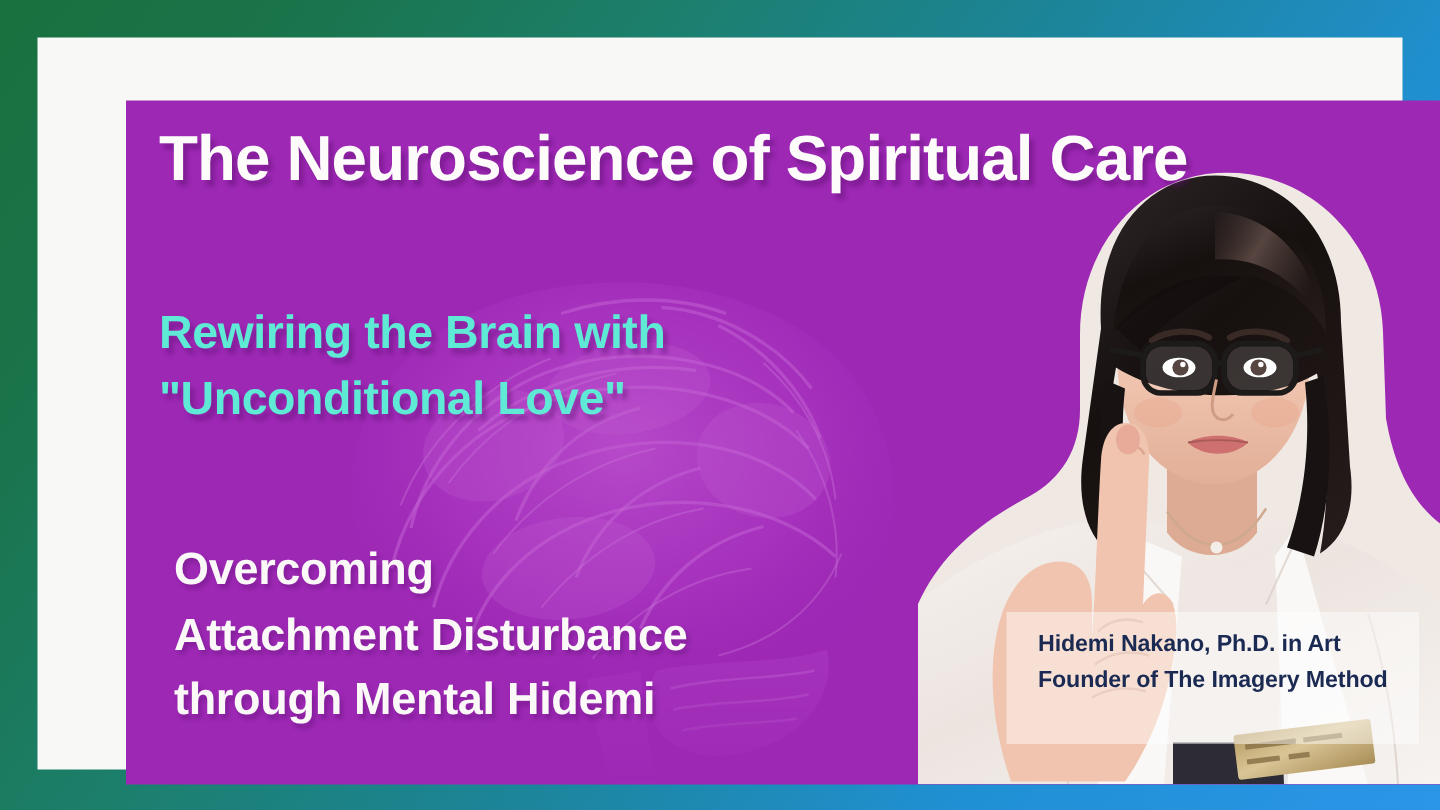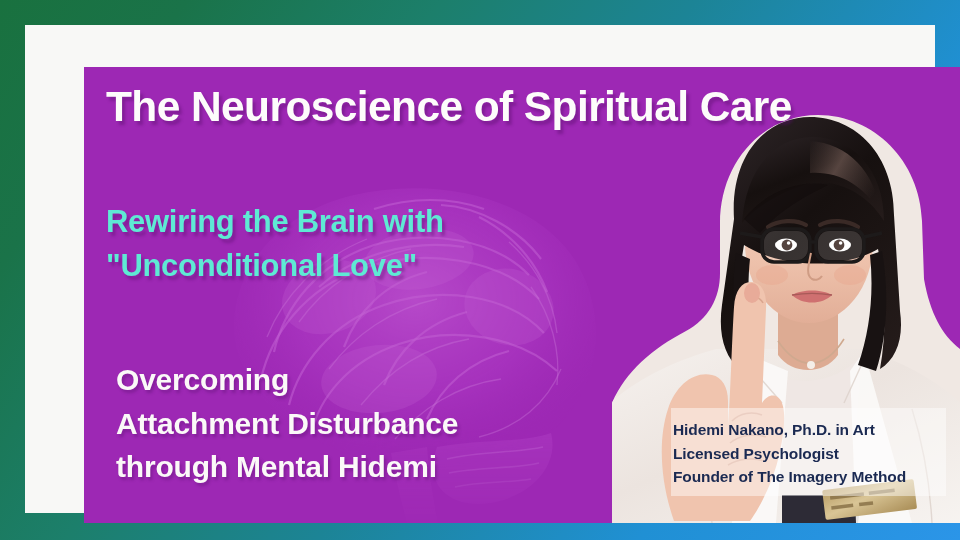--- a/index.html
+++ b/index.html
@@ -122,21 +122,21 @@
   .desc div { white-space: nowrap; }
 
   
   .caption {
     position: absolute;
     left: 587px;
     top: 341px;
     width: 275px;
     height: 88px;
     background: rgba(255,255,255,.46);
-    padding: 10px 0 0 2px;
+    padding: 10px 0 0 21px;
     box-sizing: border-box;
   }
   .caption div {
     font-size: 15.5px;
     font-weight: bold;
     color: #1b2a52;
     line-height: 1.52;
     white-space: nowrap;
     letter-spacing: -0.1px;
   }
@@ -359,21 +359,20 @@
         </div>
 
         <div class="desc">
           <div>Overcoming</div>
           <div>Attachment Disturbance</div>
           <div>through Mental Hidemi</div>
         </div>
 
         <div class="caption">
           <div>Hidemi Nakano, Ph.D. in Art</div>
-          <div>Licensed Psychologist</div>
           <div>Founder of The Imagery Method</div>
         </div>
 
       </div>
 
     </div>
   </div>
 </div>
 
 </body></html>

